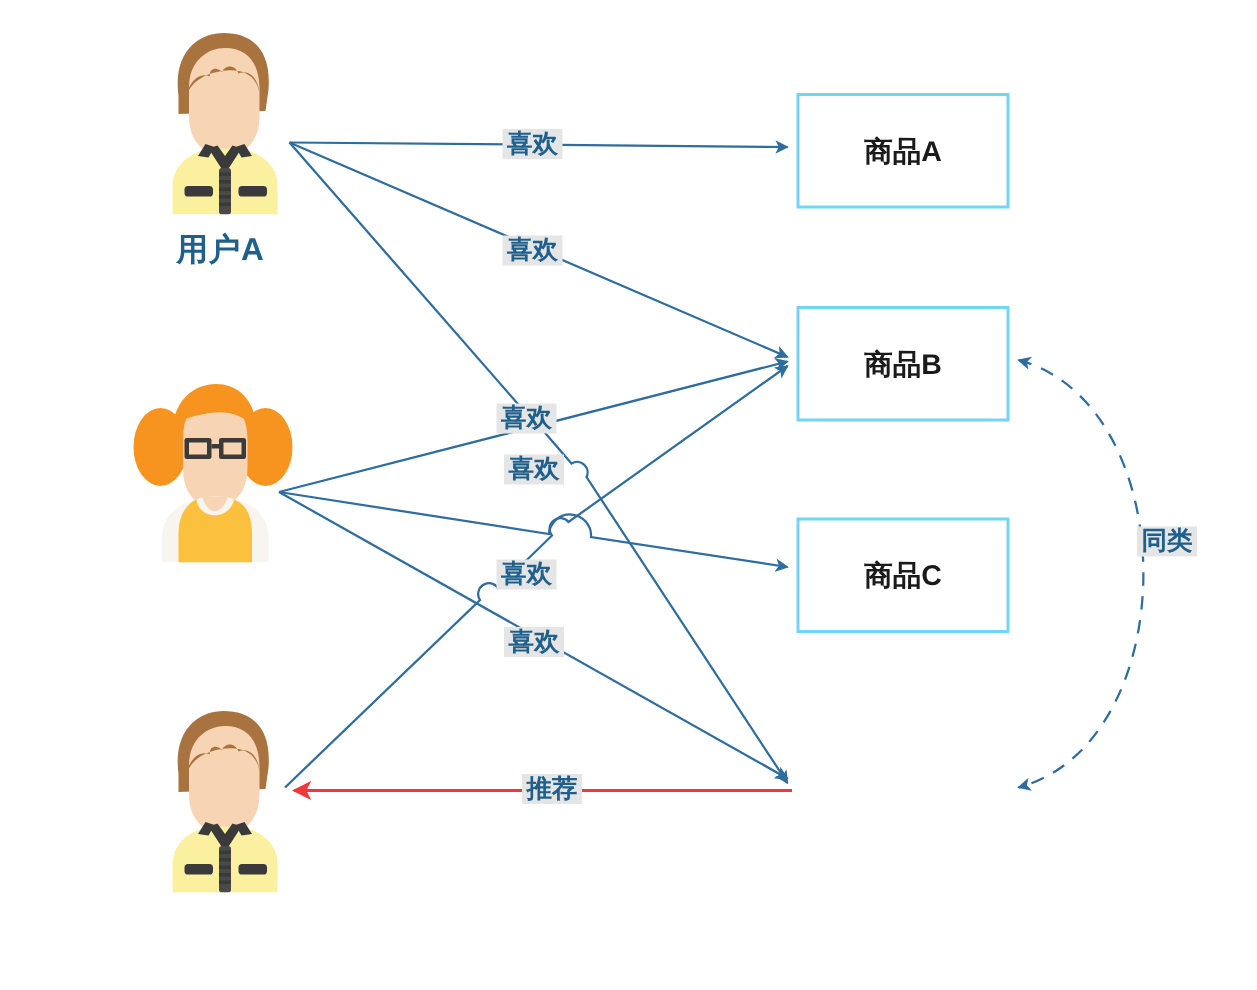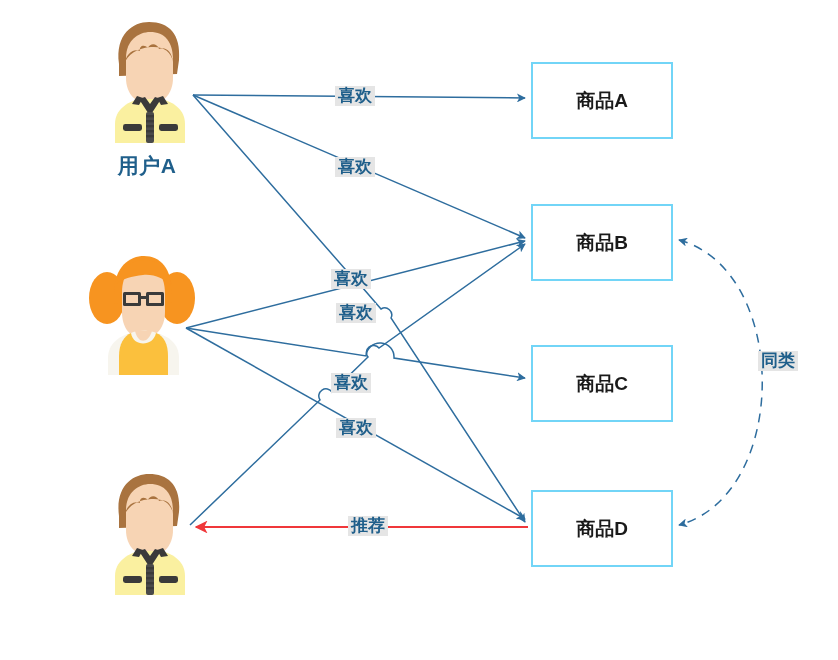--- a/index.html
+++ b/index.html
@@ -137,23 +137,20 @@
 
   <div class="item-box" style="left:531px;top:62px;width:138px;height:73px;">
     <span>商品A</span>
   </div>
   <div class="item-box" style="left:531px;top:204px;width:138px;height:73px;">
     <span>商品B</span>
   </div>
   <div class="item-box" style="left:531px;top:345px;width:138px;height:73px;">
     <span>商品C</span>
   </div>
-  <div class="item-box" style="left:531px;top:490px;width:138px;height:73px;">
-    <span>商品D</span>
-  </div>
 
   <div class="edge-label" style="left:335px;top:86px;">喜欢</div>
   <div class="edge-label" style="left:335px;top:157px;">喜欢</div>
   <div class="edge-label" style="left:331px;top:269px;">喜欢</div>
   <div class="edge-label" style="left:336px;top:303px;">喜欢</div>
   <div class="edge-label" style="left:331px;top:373px;">喜欢</div>
   <div class="edge-label" style="left:336px;top:418px;">喜欢</div>
   <div class="edge-label" style="left:348px;top:516px;">推荐</div>
   <div class="edge-label" style="left:758px;top:351px;">同类</div>
 

